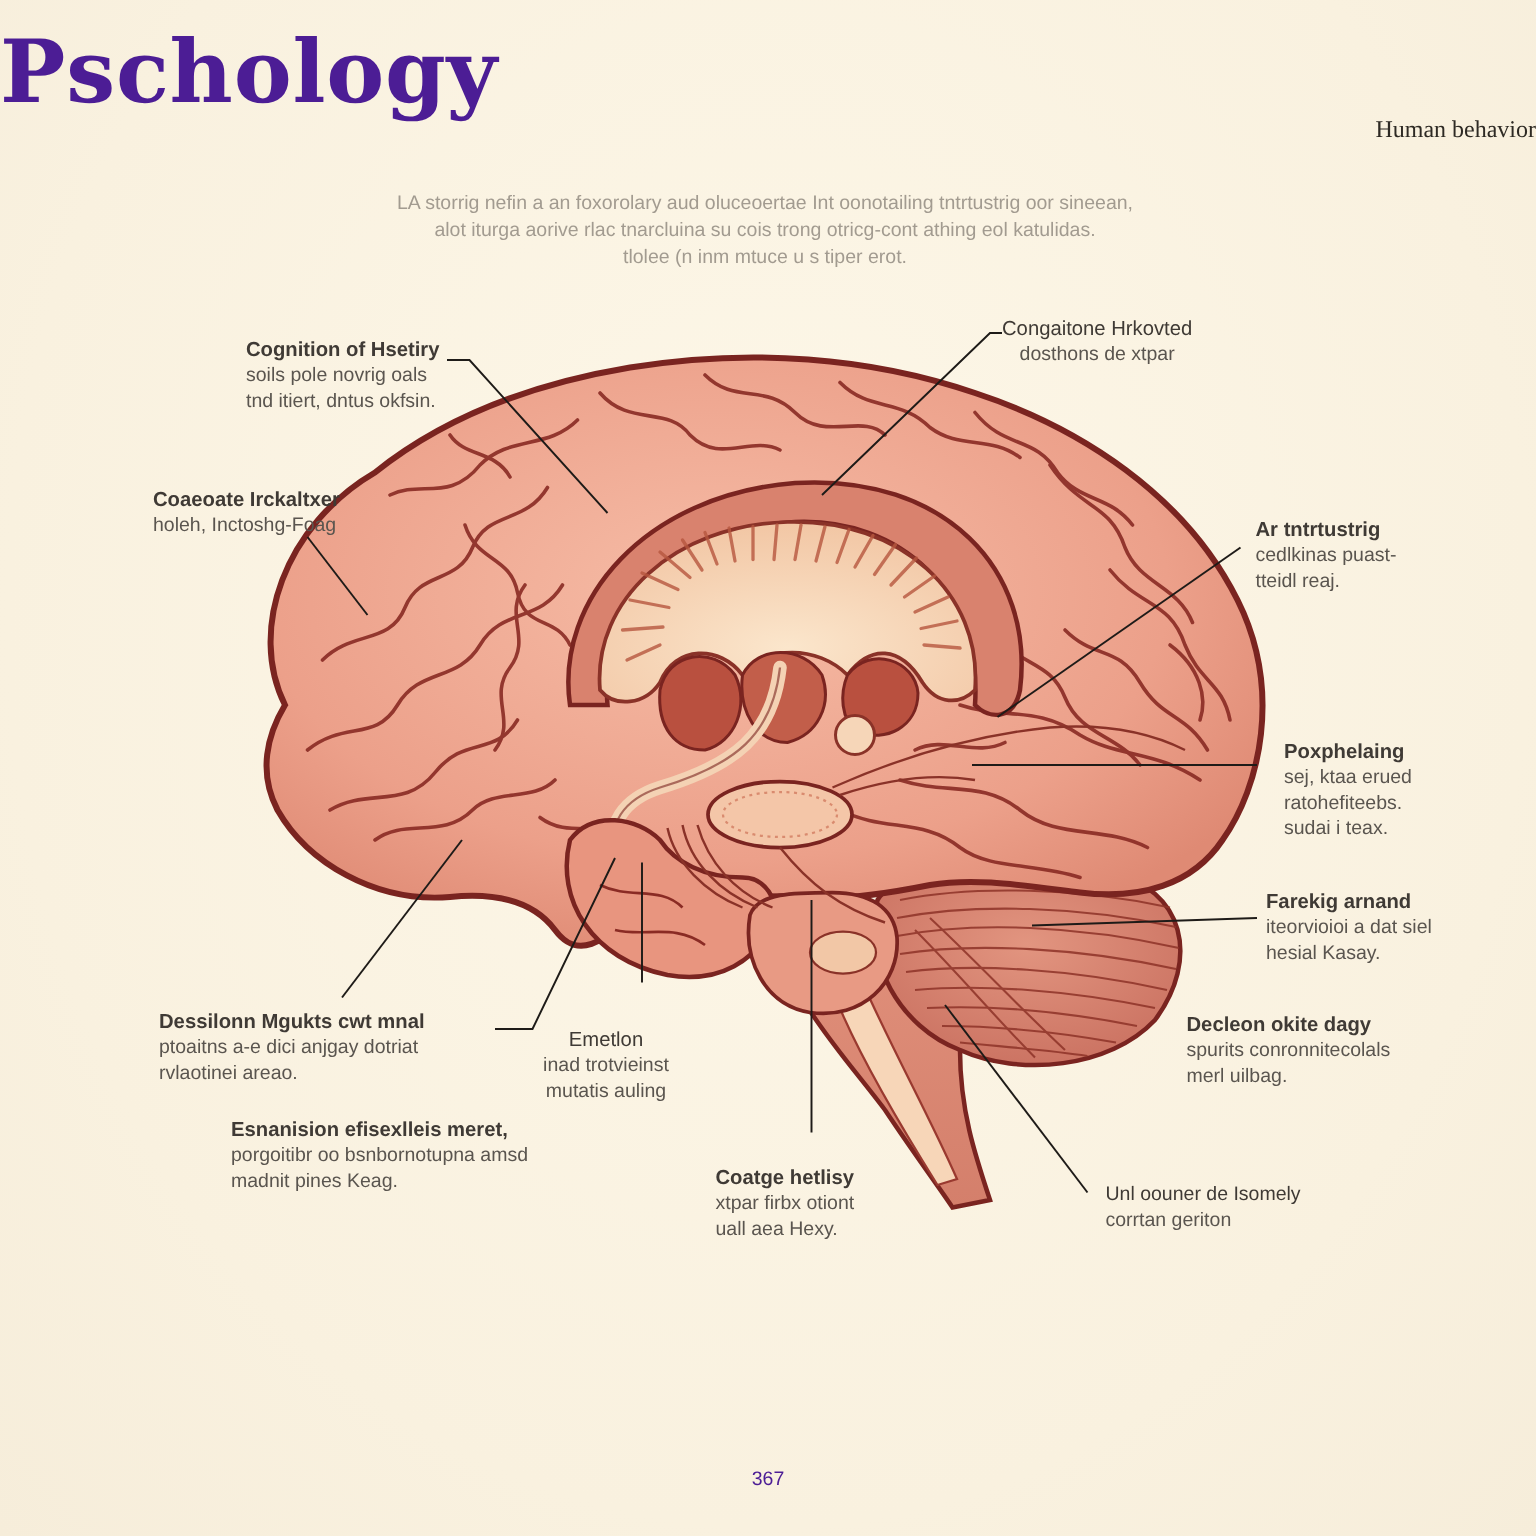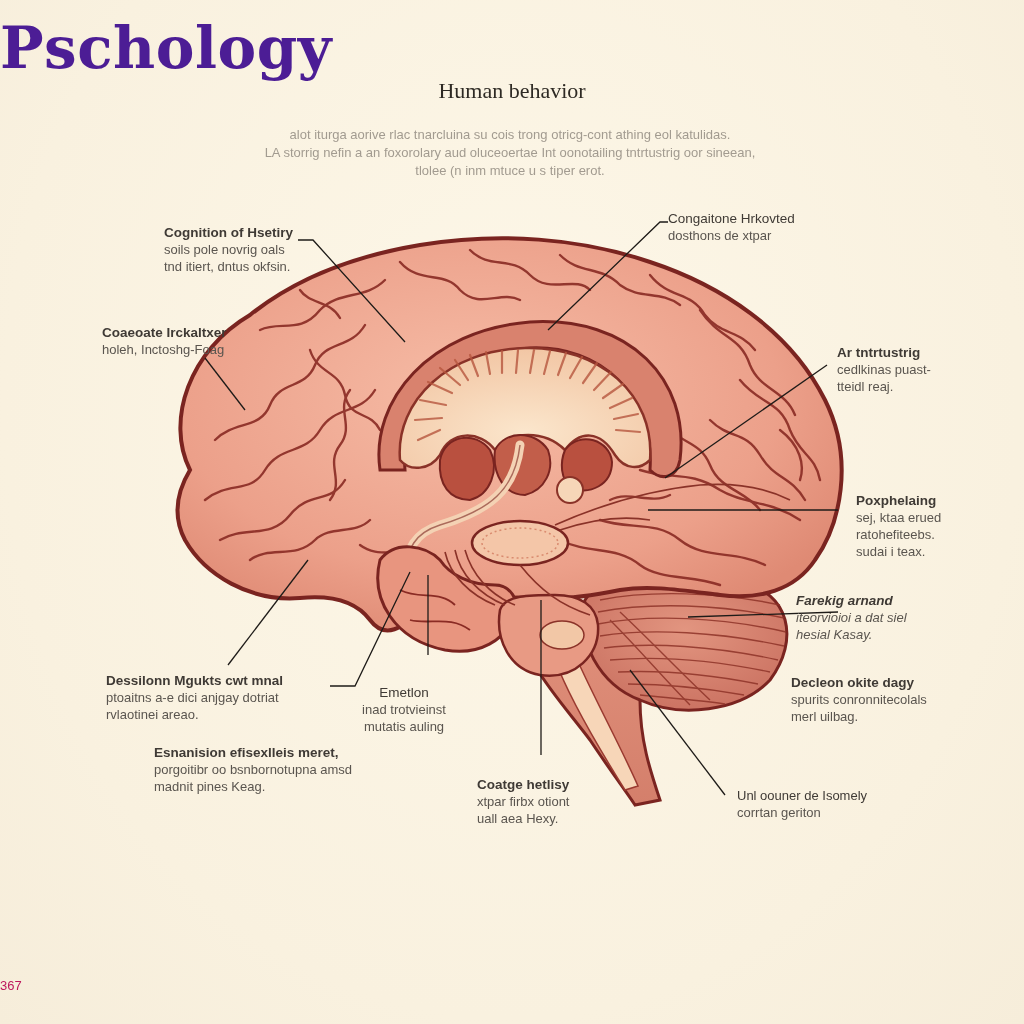--- a/index.html
+++ b/index.html
@@ -14,50 +14,50 @@
     background: radial-gradient(ellipse at 50% 40%, #fdf7e8 0%, #f9f1df 70%, #f6edda 100%);
   }
   .title {
     position: absolute; left: 0; right: 0; top: 14px;
     font-family: "DejaVu Serif", "Liberation Serif", serif;
     font-weight: bold; font-size: 58px; letter-spacing: 0.5px;
     color: #4c1d95;
   }
   .subtitle {
     position: absolute; left: 0; right: 0; top: 78px;
-    text-align: center;
+    text-align: right;
     font-family: "Liberation Serif", "DejaVu Serif", serif;
-    font-size: 22px; color: #2e2a24;
+    font-size: 16px; color: #2e2a24;
   }
   .intro {
     position: absolute; left: 230px; width: 560px; top: 126px;
     text-align: center; font-size: 13px; line-height: 18px; color: #a29b90;
   }
   .intro div { white-space: nowrap; }
   .brain-svg { position: absolute; left: 0; top: 0; }
   .callout { position: absolute; font-size: 13px; line-height: 17px; color: #4a4540; white-space: nowrap; }
   .callout .head { font-weight: bold; color: #3f3a35; font-size: 13.5px; }
   .callout .body { color: #5a554f; }
   .callout.center { text-align: center; margin-top: 20px; }
   .page-number {
-    position: absolute; left: 0; right: 0; top: 978px; text-align: left;
-    font-size: 13px; color: #be185d;
+    position: absolute; left: 0; right: 0; top: 978px; text-align: center;
+    font-size: 13px; color: #4c1d95;
   }
 </style>
 </head>
 <body>
 
 <div class="page-bg"></div>
 
 <div class="title">Pschology</div>
 <div class="subtitle">Human behavior</div>
 
 <div class="intro">
+  <div>LA storrig nefin a an foxorolary aud oluceoertae Int oonotailing tntrtustrig oor sineean,</div>
   <div>alot iturga aorive rlac tnarcluina su cois trong otricg-cont athing eol katulidas.</div>
-  <div>LA storrig nefin a an foxorolary aud oluceoertae Int oonotailing tntrtustrig oor sineean,</div>
   <div>tlolee (n inm mtuce u s tiper erot.</div>
 </div>
 
 <svg class="brain-svg" width="1024" height="1024" viewBox="0 0 1024 1024">
   <defs>
     <radialGradient id="gBrain" cx="45%" cy="40%" r="65%">
       <stop offset="0%" stop-color="#f6bca6"></stop>
       <stop offset="70%" stop-color="#eca08a"></stop>
       <stop offset="100%" stop-color="#df8a74"></stop>
     </radialGradient>
@@ -200,39 +200,39 @@
   <div class="head">Cognition of Hsetiry</div>
   <div class="body">soils pole novrig oals</div>
   <div class="body">tnd itiert, dntus okfsin.</div>
 </div>
 
 <div class="callout" style="left:102px; top:324px;">
   <div class="head">Coaeoate Irckaltxer</div>
   <div class="body">holeh, Inctoshg-Foag</div>
 </div>
 
-<div class="callout" style="left:668px; top:210px;">
+<div class="callout" style="left:668px; top:210px;text-align:center;">
   <div class="head" style="font-weight:normal;color:#3f3a35;">Congaitone Hrkovted</div>
   <div class="body">dosthons de xtpar</div>
 </div>
 
 <div class="callout" style="left:837px; top:344px;">
   <div class="head">Ar tntrtustrig</div>
   <div class="body">cedlkinas puast-</div>
   <div class="body">tteidl reaj.</div>
 </div>
 
 <div class="callout" style="left:856px; top:492px;">
   <div class="head">Poxphelaing</div>
   <div class="body">sej, ktaa erued</div>
   <div class="body">ratohefiteebs.</div>
   <div class="body">sudai i teax.</div>
 </div>
 
-<div class="callout" style="left:796px; top:592px;font-style:italic;">
+<div class="callout" style="left:844px; top:592px;">
   <div class="head">Farekig arnand</div>
   <div class="body">iteorvioioi a dat siel</div>
   <div class="body">hesial Kasay.</div>
 </div>
 
 <div class="callout" style="left:791px; top:674px;">
   <div class="head">Decleon okite dagy</div>
   <div class="body">spurits conronnitecolals</div>
   <div class="body">merl uilbag.</div>
 </div>

